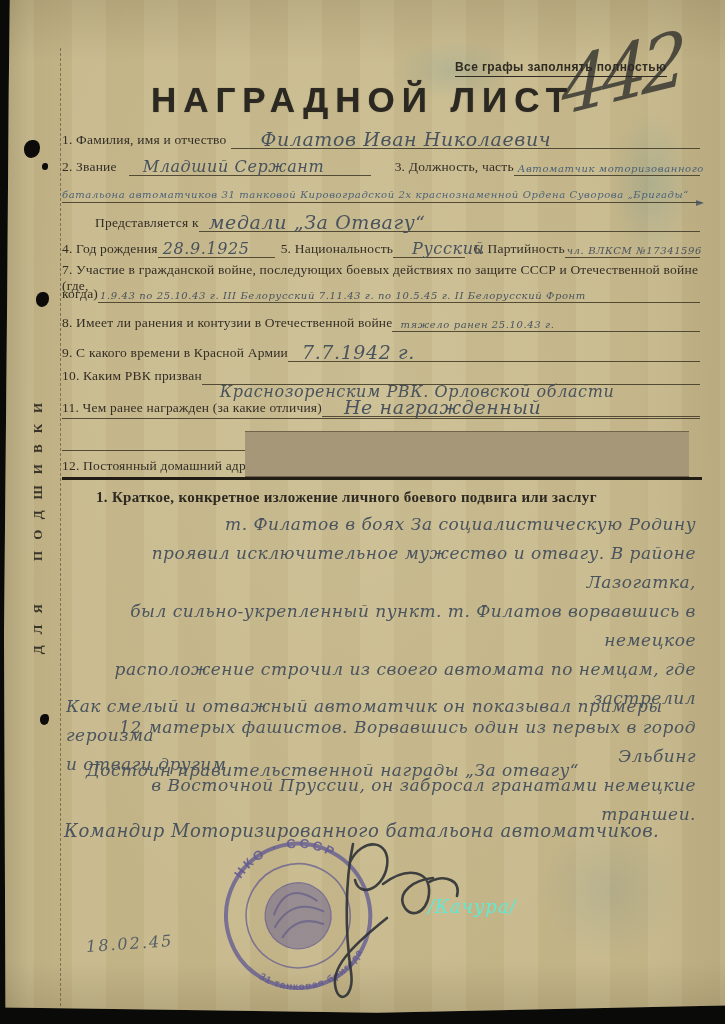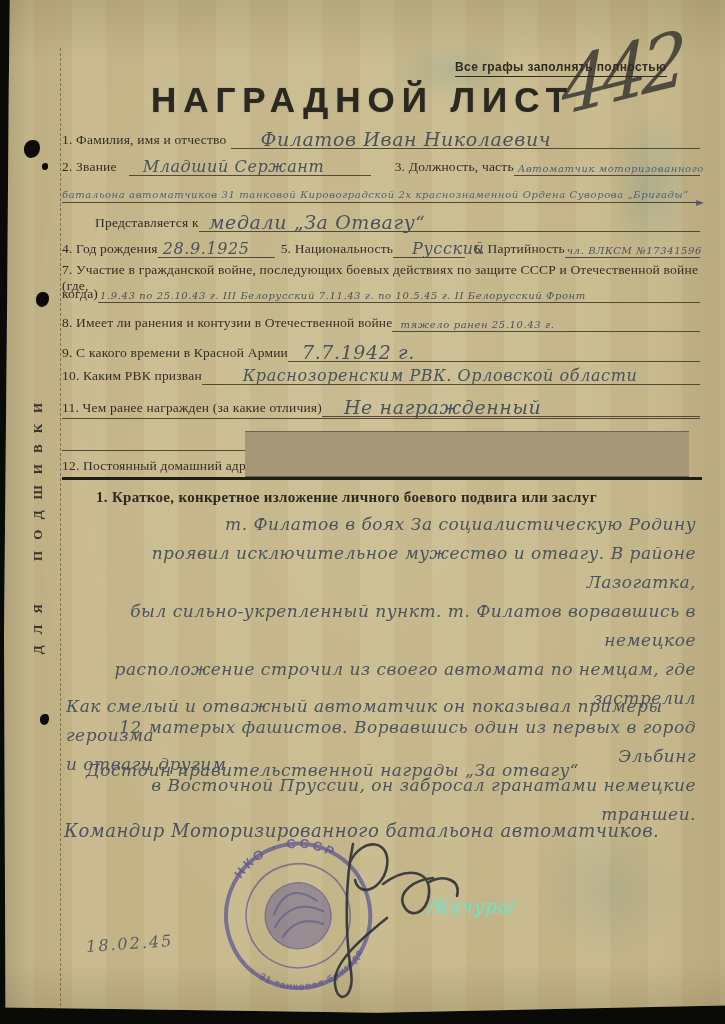--- a/index.html
+++ b/index.html
@@ -132,21 +132,21 @@
     <span class="fill"><span class="hw hw-sm" style="position:relative;top:1px;left:8px;">тяжело ранен 25.10.43 г.</span></span>
   </div>
 
   <div class="row" style="left:62px;top:339px;width:638px;">
     <span class="label">9. С какого времени в Красной Армии</span>
     <span class="fill"><span class="hw hw-lg" style="position:relative;top:2px;left:14px;">7.7.1942 г.</span></span>
   </div>
 
   <div class="row" style="left:62px;top:365px;width:638px;">
     <span class="label">10. Каким РВК призван</span>
-    <span class="fill"><span class="hw hw-md" style="position:relative;top:1px;left:18px;margin-left:23px;">Краснозоренским РВК. Орловской области</span></span>
+    <span class="fill"><span class="hw hw-md" style="position:relative;top:17px;left:18px;">Краснозоренским РВК. Орловской области</span></span>
   </div>
 
   <div class="row" style="left:62px;top:394px;width:638px;">
     <span class="label">11. Чем ранее награжден (за какие отличия)</span>
     <span class="fill"><span class="hw hw-lg" style="position:relative;top:2px;left:22px;">Не награжденный</span></span>
   </div>
 
   <div class="ruled" style="left:62px;top:418px;width:638px;"></div>
   <div class="ruled" style="left:62px;top:450px;width:185px;"></div>
   <div class="label" style="position:absolute;left:62px;top:458px;">12. Постоянный домашний адре</div>

